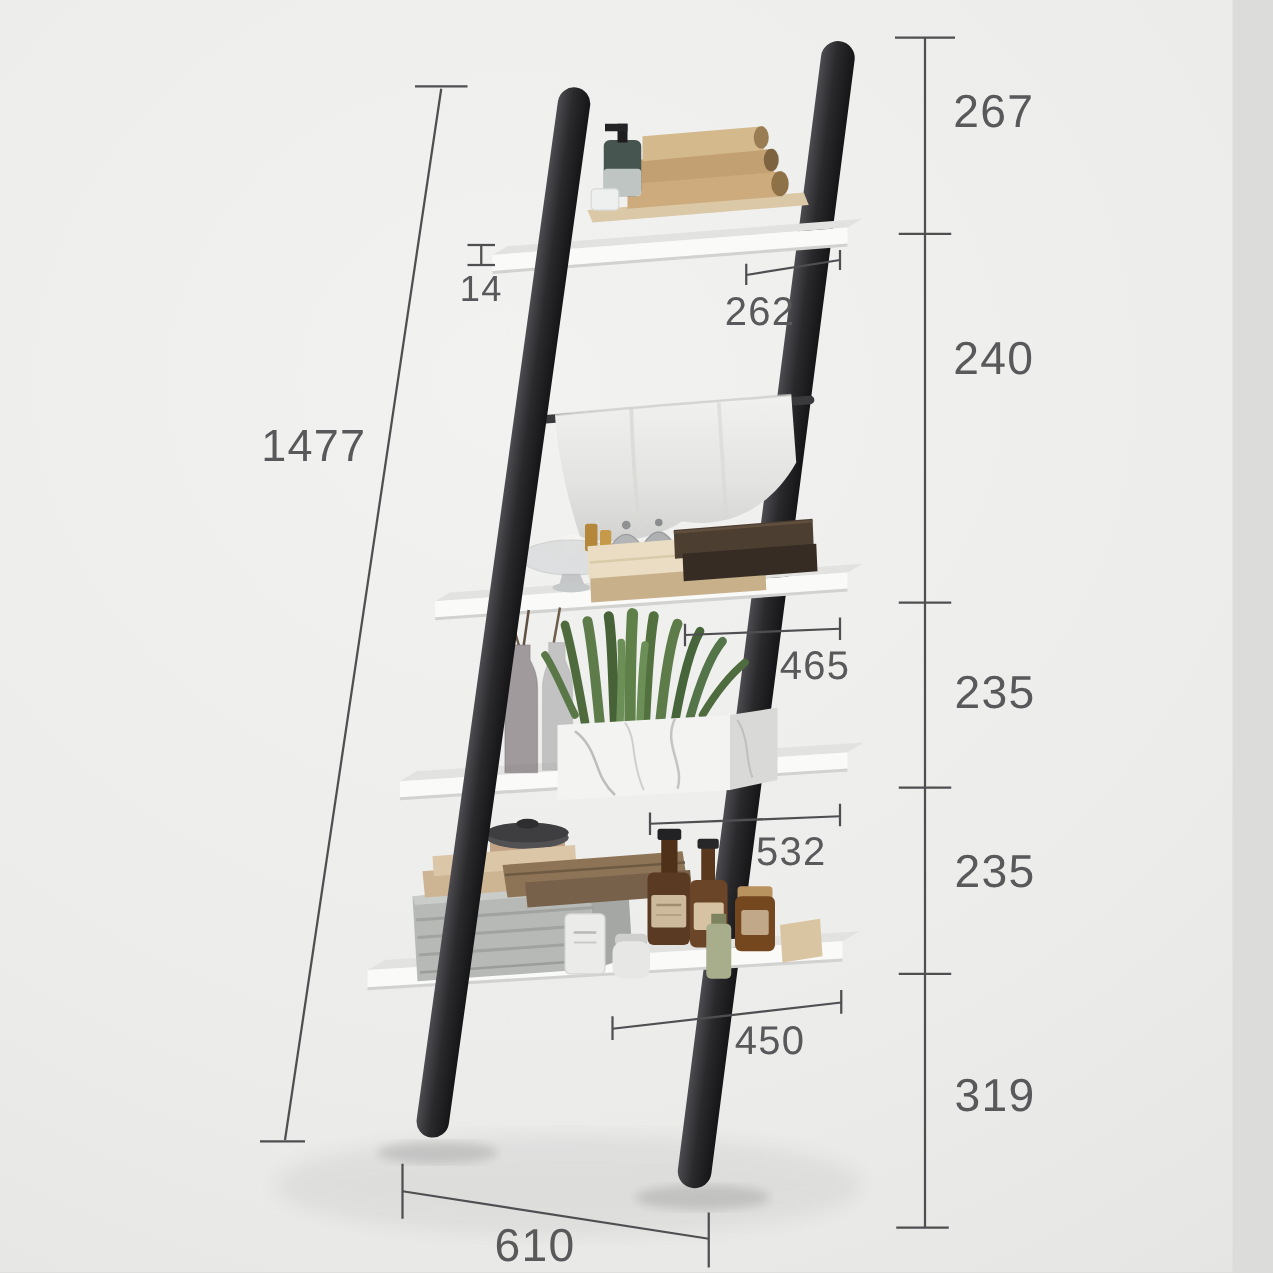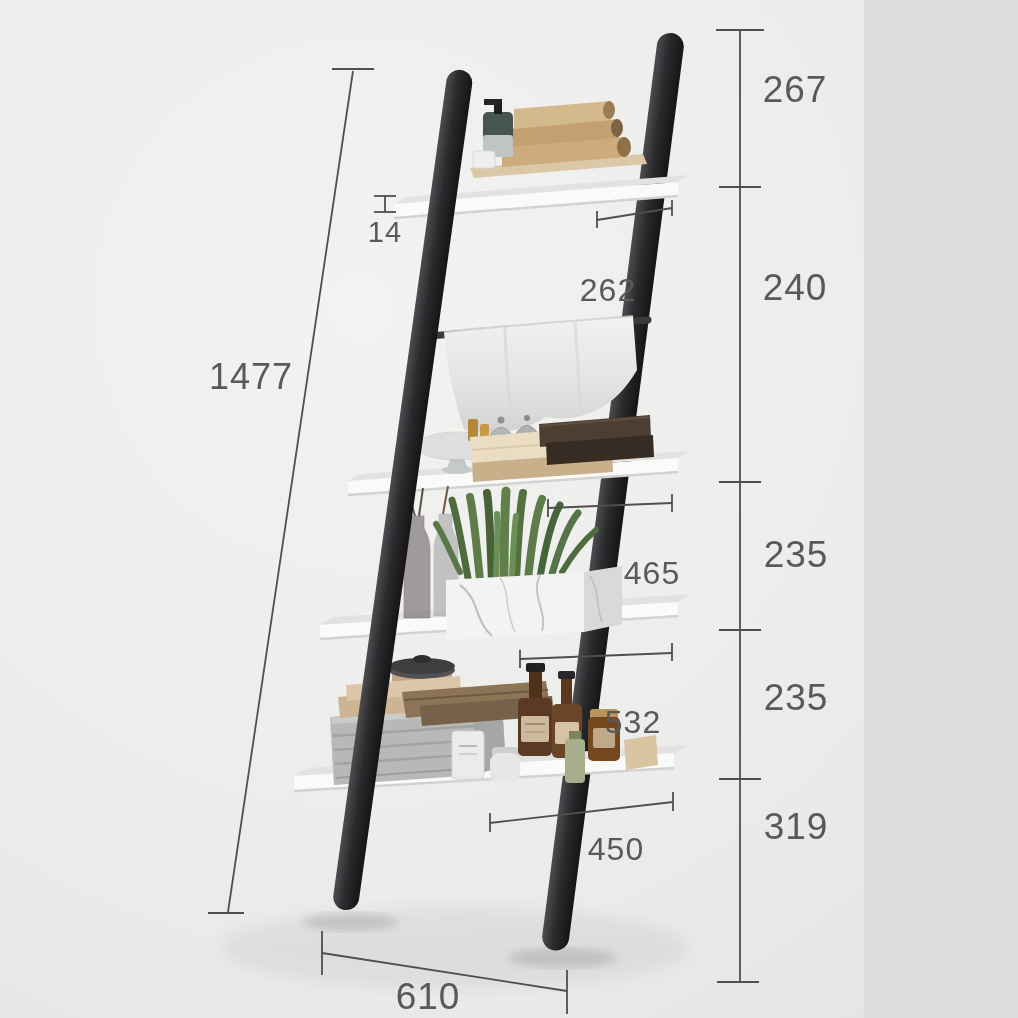--- a/index.html
+++ b/index.html
@@ -1,28 +1,28 @@
 <!DOCTYPE html>
 <html><head>
 <meta charset="utf-8">
 <style>
   html,body{margin:0;padding:0;background:#dcdcdb;}
   .scene{
-    position:relative;width:864px;height:1018px;overflow:hidden;
+    position:relative;width:986px;height:1018px;overflow:hidden;
     background:radial-gradient(135% 115% at 42% 30%, #f2f2f1 0%, #ececeb 48%, #e6e6e5 72%, #dcdcdb 92%, #d4d4d3 100%);
     font-family:"Liberation Sans", sans-serif;
   }
   svg.draw{position:absolute;left:0;top:0;}
   .dim-label{
     position:absolute;transform:translate(-50%,-50%);
     color:#59595b;letter-spacing:1px;white-space:nowrap;line-height:1;
   }
   .sz-xl{font-size:37px;}
   .sz-lg{font-size:36px;}
-  .sz-md{font-size:32px;margin-top:41px;}
+  .sz-md{font-size:32px;}
   .sz-sm{font-size:29px;}
 </style>
 </head>
 <body>
 
 <div class="scene">
 
   <svg class="draw" width="1018" height="1018" viewBox="0 0 1018 1018">
     <defs>
       <linearGradient id="poleGrad" x1="0" y1="0" x2="1" y2="0">
@@ -264,25 +264,25 @@
         <line x1="322" y1="953" x2="567" y2="991"></line>
         <line x1="567" y1="970" x2="567" y2="1014"></line>
       </g>
     </g>
   </svg>
 
   <div class="dim-label sz-xl" style="left:795px;top:89px;">267</div>
   <div class="dim-label sz-xl" style="left:795px;top:287px;">240</div>
   <div class="dim-label sz-xl" style="left:796px;top:554px;">235</div>
   <div class="dim-label sz-xl" style="left:796px;top:697px;">235</div>
-  <div class="dim-label sz-xl" style="left:796px;top:826px;">319</div>
-
-  <div class="dim-label sz-lg" style="left:251px;top:357px;margin-top:20px;">1477</div>
+  <div class="dim-label sz-xl" style="left:796px;top:876px;">319</div>
+
+  <div class="dim-label sz-lg" style="left:251px;top:357px;">1477</div>
   <div class="dim-label sz-sm" style="left:385px;top:232px;">14</div>
 
   <div class="dim-label sz-md" style="left:608px;top:249px;">262</div>
   <div class="dim-label sz-md" style="left:652px;top:532px;">465</div>
   <div class="dim-label sz-md" style="left:633px;top:681px;">532</div>
-  <div class="dim-label sz-md" style="left:616px;top:808px;">450</div>
+  <div class="dim-label sz-md" style="left:616px;top:832px;">450</div>
 
   <div class="dim-label sz-xl" style="left:428px;top:996px;">610</div>
 
 </div>
 
 </body></html>

